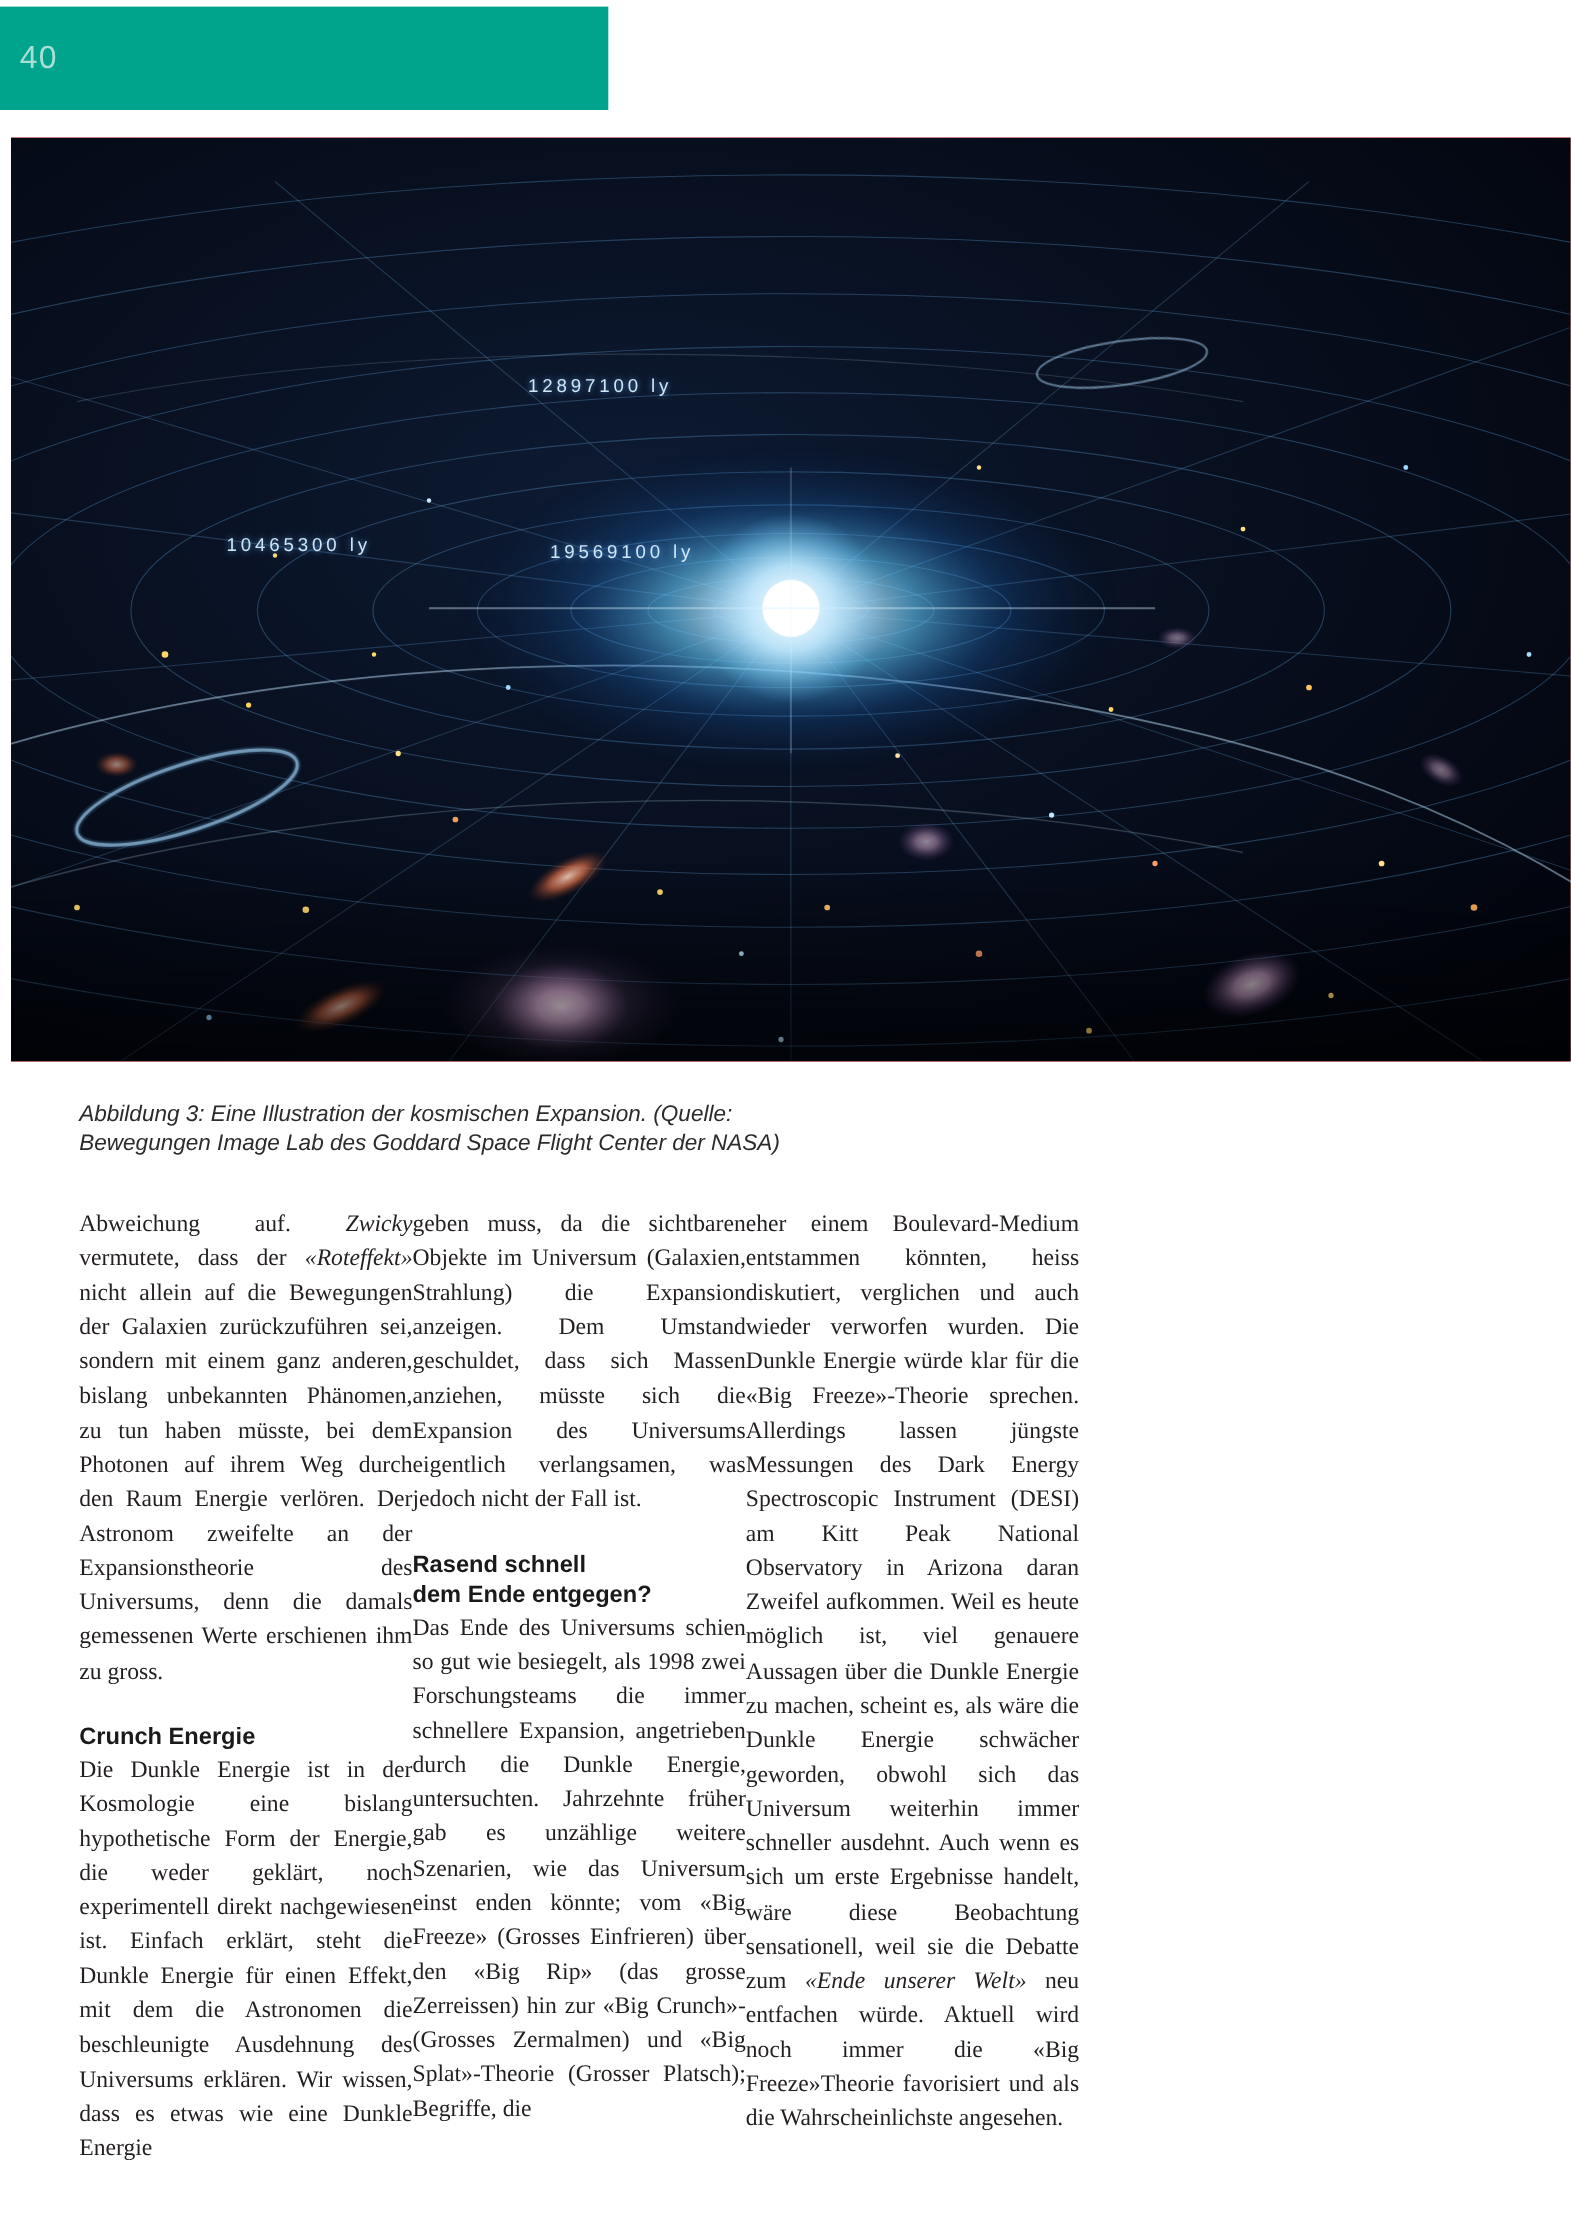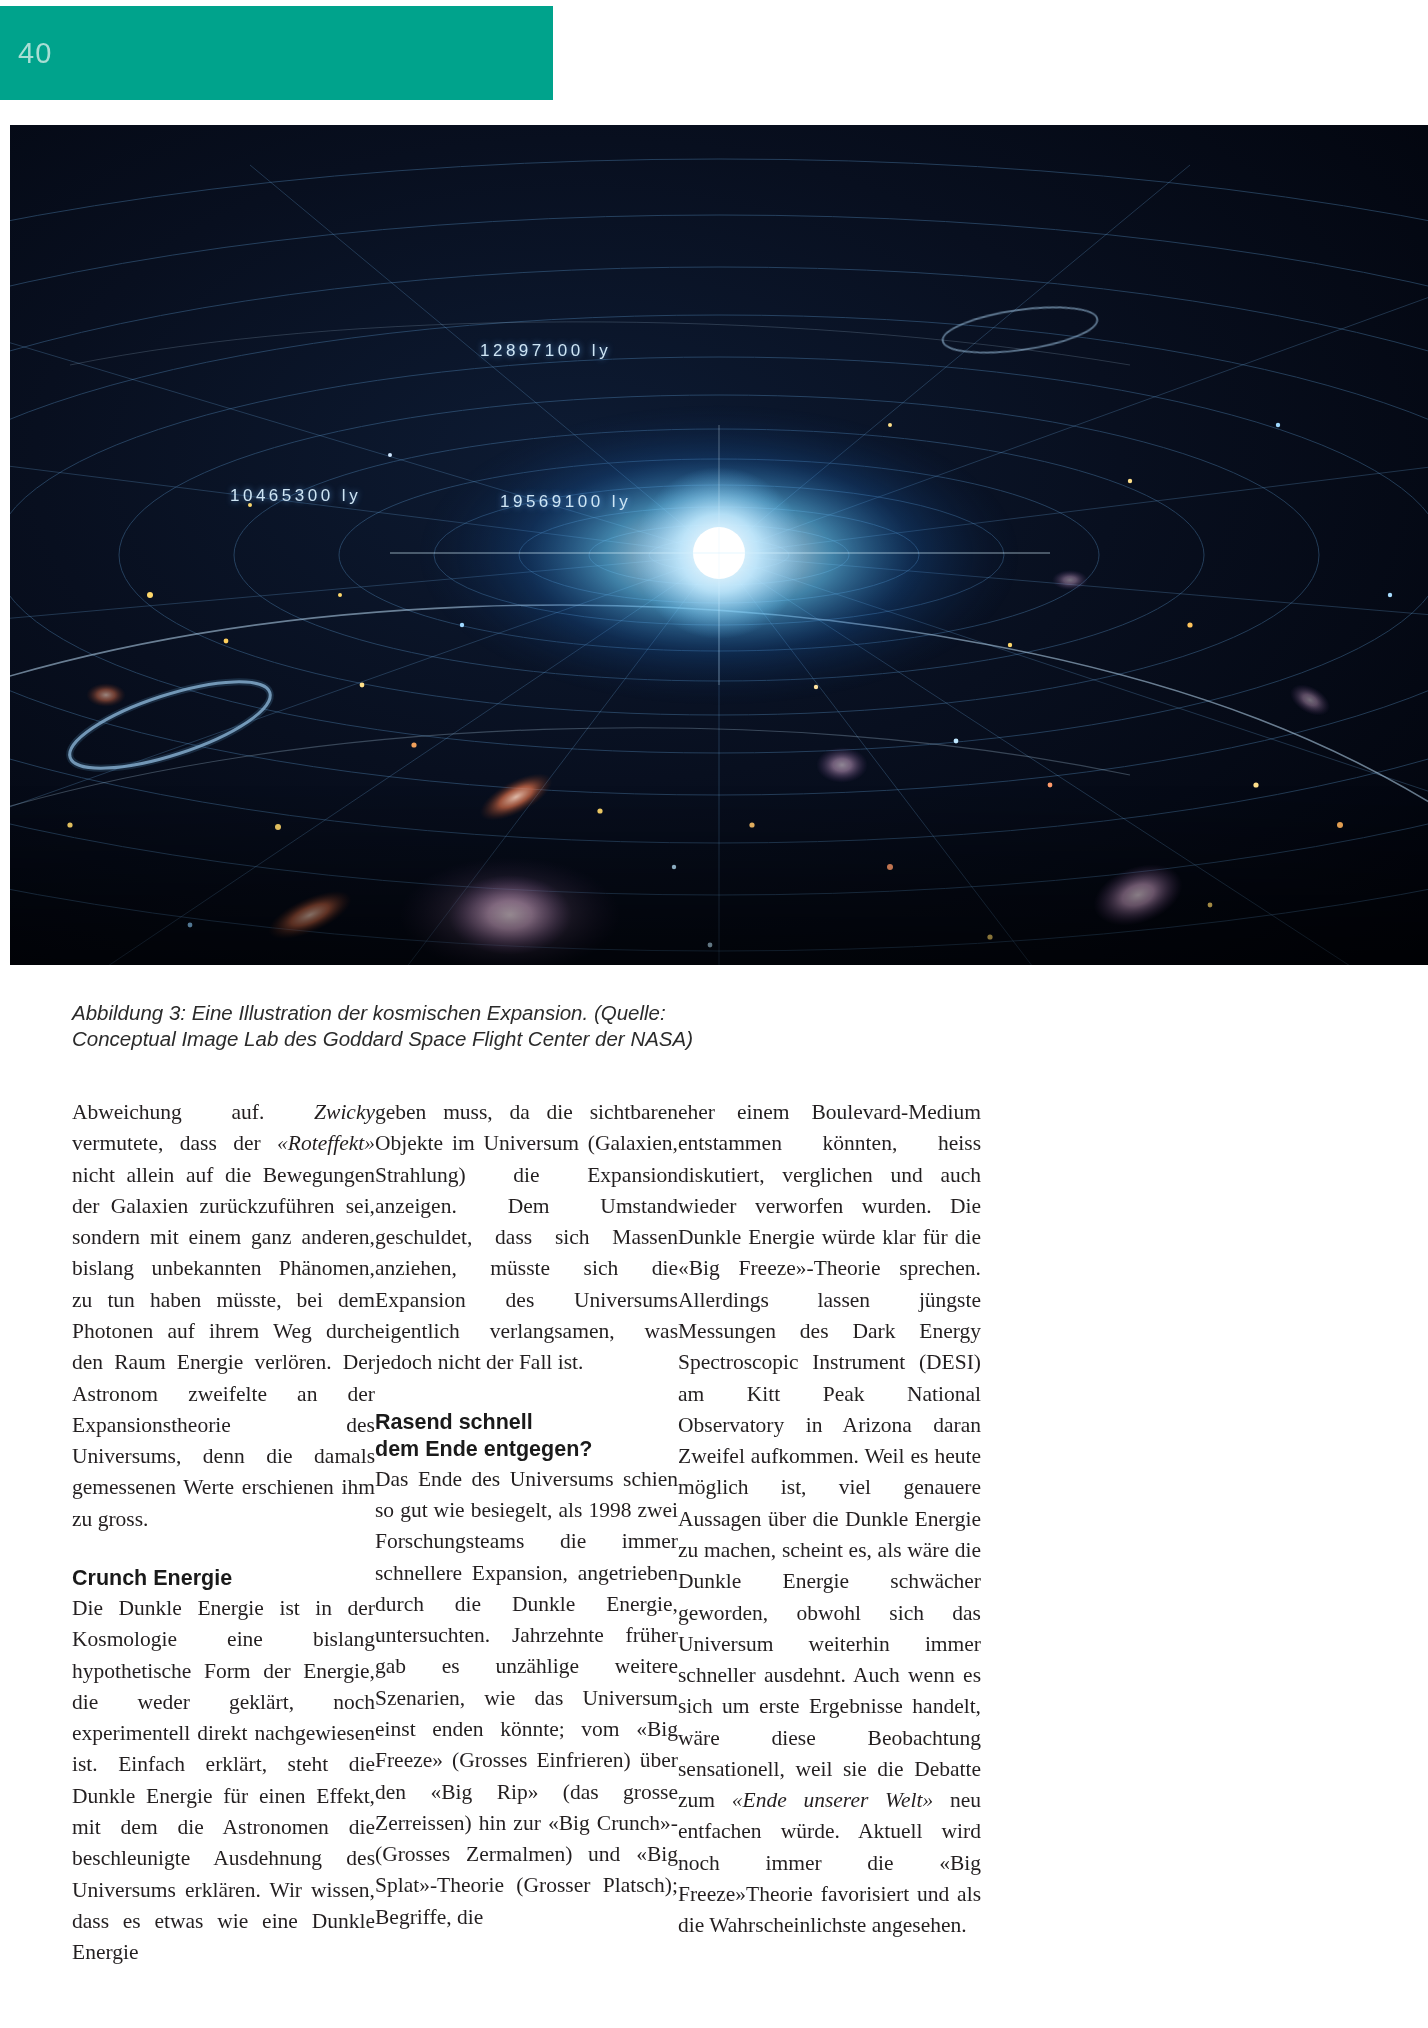--- a/index.html
+++ b/index.html
@@ -61,21 +61,21 @@
     position: absolute;
     font-family: "Liberation Sans", "DejaVu Sans", sans-serif;
     font-size: 17px;
     letter-spacing: 3.5px;
     color: #cfe6f5;
     text-shadow: 0 0 6px rgba(90,160,230,0.9);
     white-space: nowrap;
     pointer-events: none;
   }
   #fig-label-0 { left: 470px; top: 216px; }
-  #fig-label-1 { left: 220px; top: 361px; }
+  #fig-label-1 { left: 196px; top: 361px; }
   #fig-label-2 { left: 490px; top: 367px; }
 
   
   #figure-caption {
     position: absolute;
     left: 72px;
     top: 1000px;
     width: 640px;
     font-family: "Liberation Sans", "DejaVu Sans", sans-serif;
     font-style: italic;
@@ -260,21 +260,21 @@
     </g>
 
     <rect x="0" y="660" width="1418" height="180" fill="url(#fadeBottom)"></rect>
   </svg>
 
   <div class="fig-label" id="fig-label-0">12897100 ly</div>
   <div class="fig-label" id="fig-label-1">10465300 ly</div>
   <div class="fig-label" id="fig-label-2">19569100 ly</div>
 </div>
 
-<div id="figure-caption">Abbildung 3: Eine Illustration der kosmischen Expansion. (Quelle: Conceptual Image Lab des Goddard Space Flight Center der NASA)</div>
+<div id="figure-caption">Abbildung 3: Eine Illustration der kosmischen Expansion. (Quelle: Bewegungen Image Lab des Goddard Space Flight Center der NASA)</div>
 
 <div id="body-columns">
   <div class="column">
       <p class="body-para"><span>Abweichung auf. </span><span class="it">Zwicky</span><span> vermutete, dass der </span><span class="it">«Roteffekt»</span><span> nicht allein auf die Bewegungen der Galaxien zurückzuführen sei, sondern mit einem ganz anderen, bislang unbekannten Phänomen, zu tun haben müsste, bei dem Photonen auf ihrem Weg durch den Raum Energie verlören. Der Astronom zweifelte an der Expansionstheorie des Universums, denn die damals gemessenen Werte erschienen ihm zu gross.</span></p>
       <div class="section-heading">Crunch Energie</div>
       <p class="body-para"><span>Die Dunkle Energie ist in der Kosmologie eine bislang hypothetische Form der Energie, die weder geklärt, noch experimentell direkt nachgewiesen ist. Einfach erklärt, steht die Dunkle Energie für einen Effekt, mit dem die Astronomen die beschleunigte Ausdehnung des Universums erklären. Wir wissen, dass es etwas wie eine Dunkle Energie</span></p>
     </div>
   <div class="column">
       <p class="body-para"><span>geben muss, da die sichtbaren Objekte im Universum (Galaxien, Strahlung) die Expansion anzeigen. Dem Umstand geschuldet, dass sich Massen anziehen, müsste sich die Expansion des Universums eigentlich verlangsamen, was jedoch nicht der Fall ist.</span></p>
       <div class="section-heading">Rasend schnell

